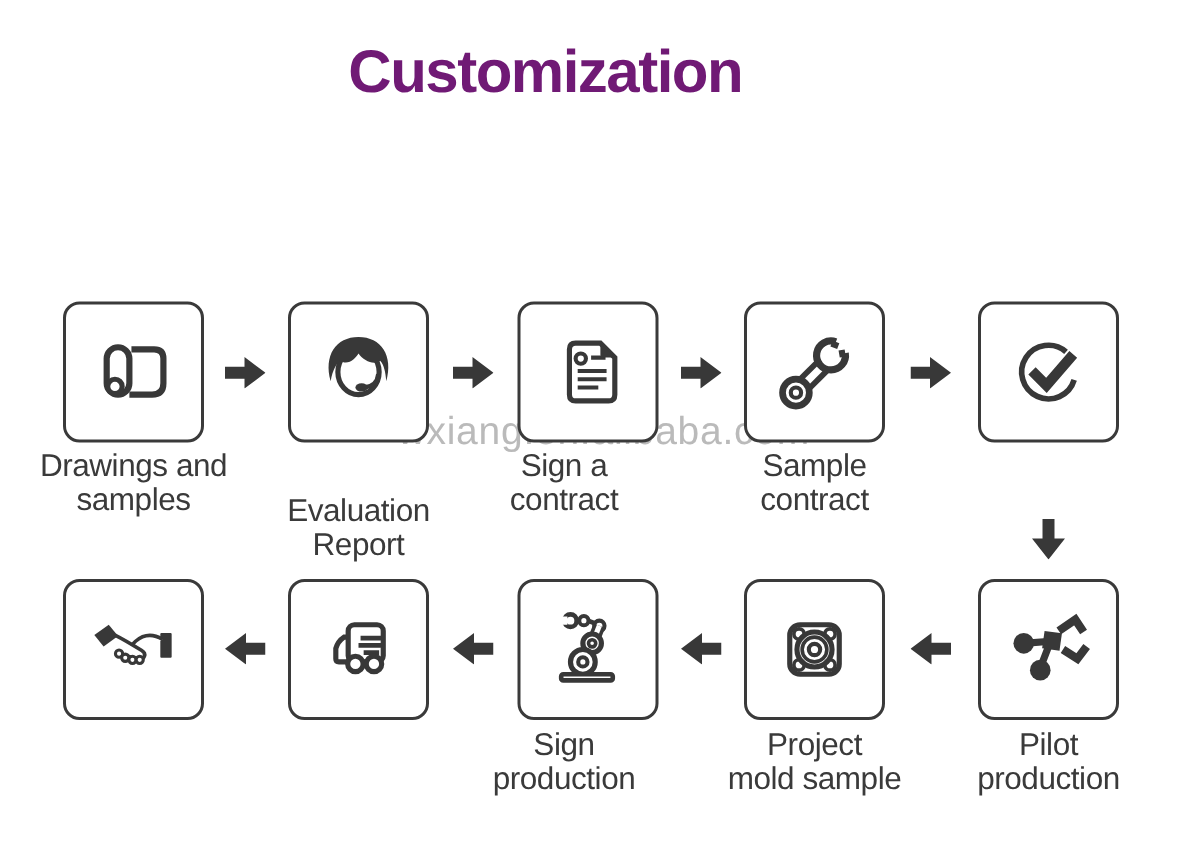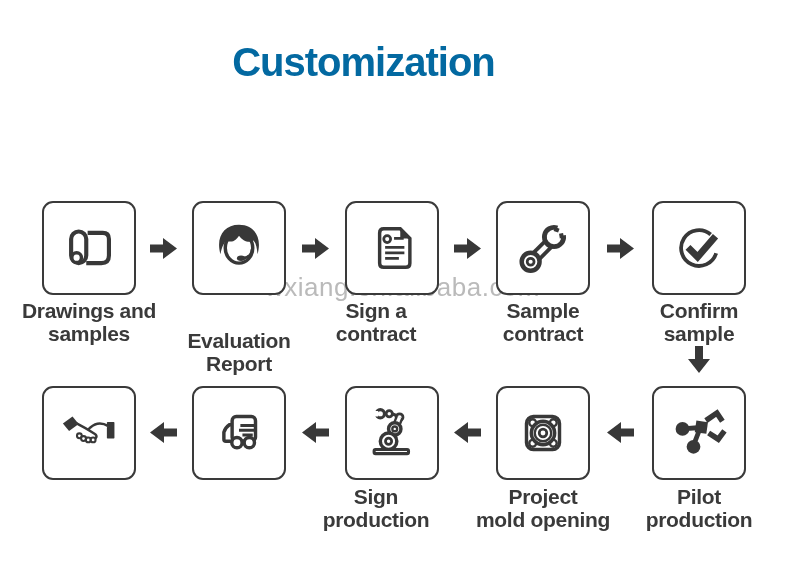--- a/index.html
+++ b/index.html
@@ -1,27 +1,27 @@
 <!DOCTYPE html>
 <html><head>
 <meta charset="utf-8">
 <style>
   html,body{margin:0;padding:0;background:#fff;}
   .stage{position:relative;width:790px;height:568px;background:#ffffff;overflow:hidden;
          font-family:"Liberation Sans", sans-serif;}
-  .title{position:absolute;left:0;top:38px;width:727px;text-align:center;
-         font-size:40px;line-height:49px;font-weight:700;color:#0369a1;letter-spacing:-1px;}
+  .title{position:absolute;left:0;top:24px;width:727px;text-align:center;
+         font-size:40px;line-height:49px;font-weight:700;color:#701a75;letter-spacing:-1px;}
   .watermark{position:absolute;left:265px;top:272px;width:270px;text-align:center;
          font-size:26px;color:#a9a9a9;opacity:.8;letter-spacing:.5px;white-space:nowrap;}
   .box{position:absolute;width:94px;height:94px;box-sizing:border-box;
        border:2.5px solid #3a3a3a;border-radius:11px;background:#fff;
        display:flex;align-items:center;justify-content:center;}
   .box svg{width:66px;height:66px;}
   .lbl{position:absolute;width:176px;text-align:center;font-size:21px;line-height:23px;
-       font-weight:700;color:#3a3a3a;letter-spacing:-0.3px;}
+       font-weight:400;color:#3a3a3a;letter-spacing:-0.3px;}
   .r1{top:201px;}  .r2{top:386px;}
   .r1l{top:299px;} .r2l{top:485px;}
   .c1{left:42px;}  .c2{left:192px;} .c3{left:345px;} .c4{left:496px;} .c5{left:652px;}
   .l1{left:1px;}   .l2{left:151px;margin-top:30px;} .l3{left:288px;} .l4{left:455px;} .l5{left:611px;}
   .arrow{position:absolute;width:27px;height:21px;}
   .arrow-down{position:absolute;width:22px;height:27px;}
   .a1{left:150px;} .a2{left:302px;} .a3{left:454px;} .a4{left:607px;}
   .ar1{top:238px;} .ar2{top:422px;}
 </style>
 </head>
@@ -141,30 +141,27 @@
     <span>samples</span></div>
   <div class="lbl r1l l2">
     <span>Evaluation</span><br>
     <span>Report</span></div>
   <div class="lbl r1l l3">
     <span>Sign a</span><br>
     <span>contract</span></div>
   <div class="lbl r1l l4">
     <span>Sample</span><br>
     <span>contract</span></div>
-  <div class="lbl r1l l5">
-    <span>Confirm</span><br>
-    <span>sample</span></div>
 
   <div class="lbl r2l l5">
     <span>Pilot</span><br>
     <span>production</span></div>
   <div class="lbl r2l l4">
     <span>Project</span><br>
-    <span>mold opening</span></div>
+    <span>mold sample</span></div>
   <div class="lbl r2l l3">
     <span>Sign</span><br>
     <span>production</span></div>
 
   <div class="arrow a1 ar1">
     <svg viewBox="0 0 27 21">
         <polygon points="0,6.5 13,6.5 13,0 27,10.5 13,21 13,14.5 0,14.5" fill="#383838"></polygon>
       </svg></div>
   <div class="arrow a2 ar1">
     <svg viewBox="0 0 27 21">

